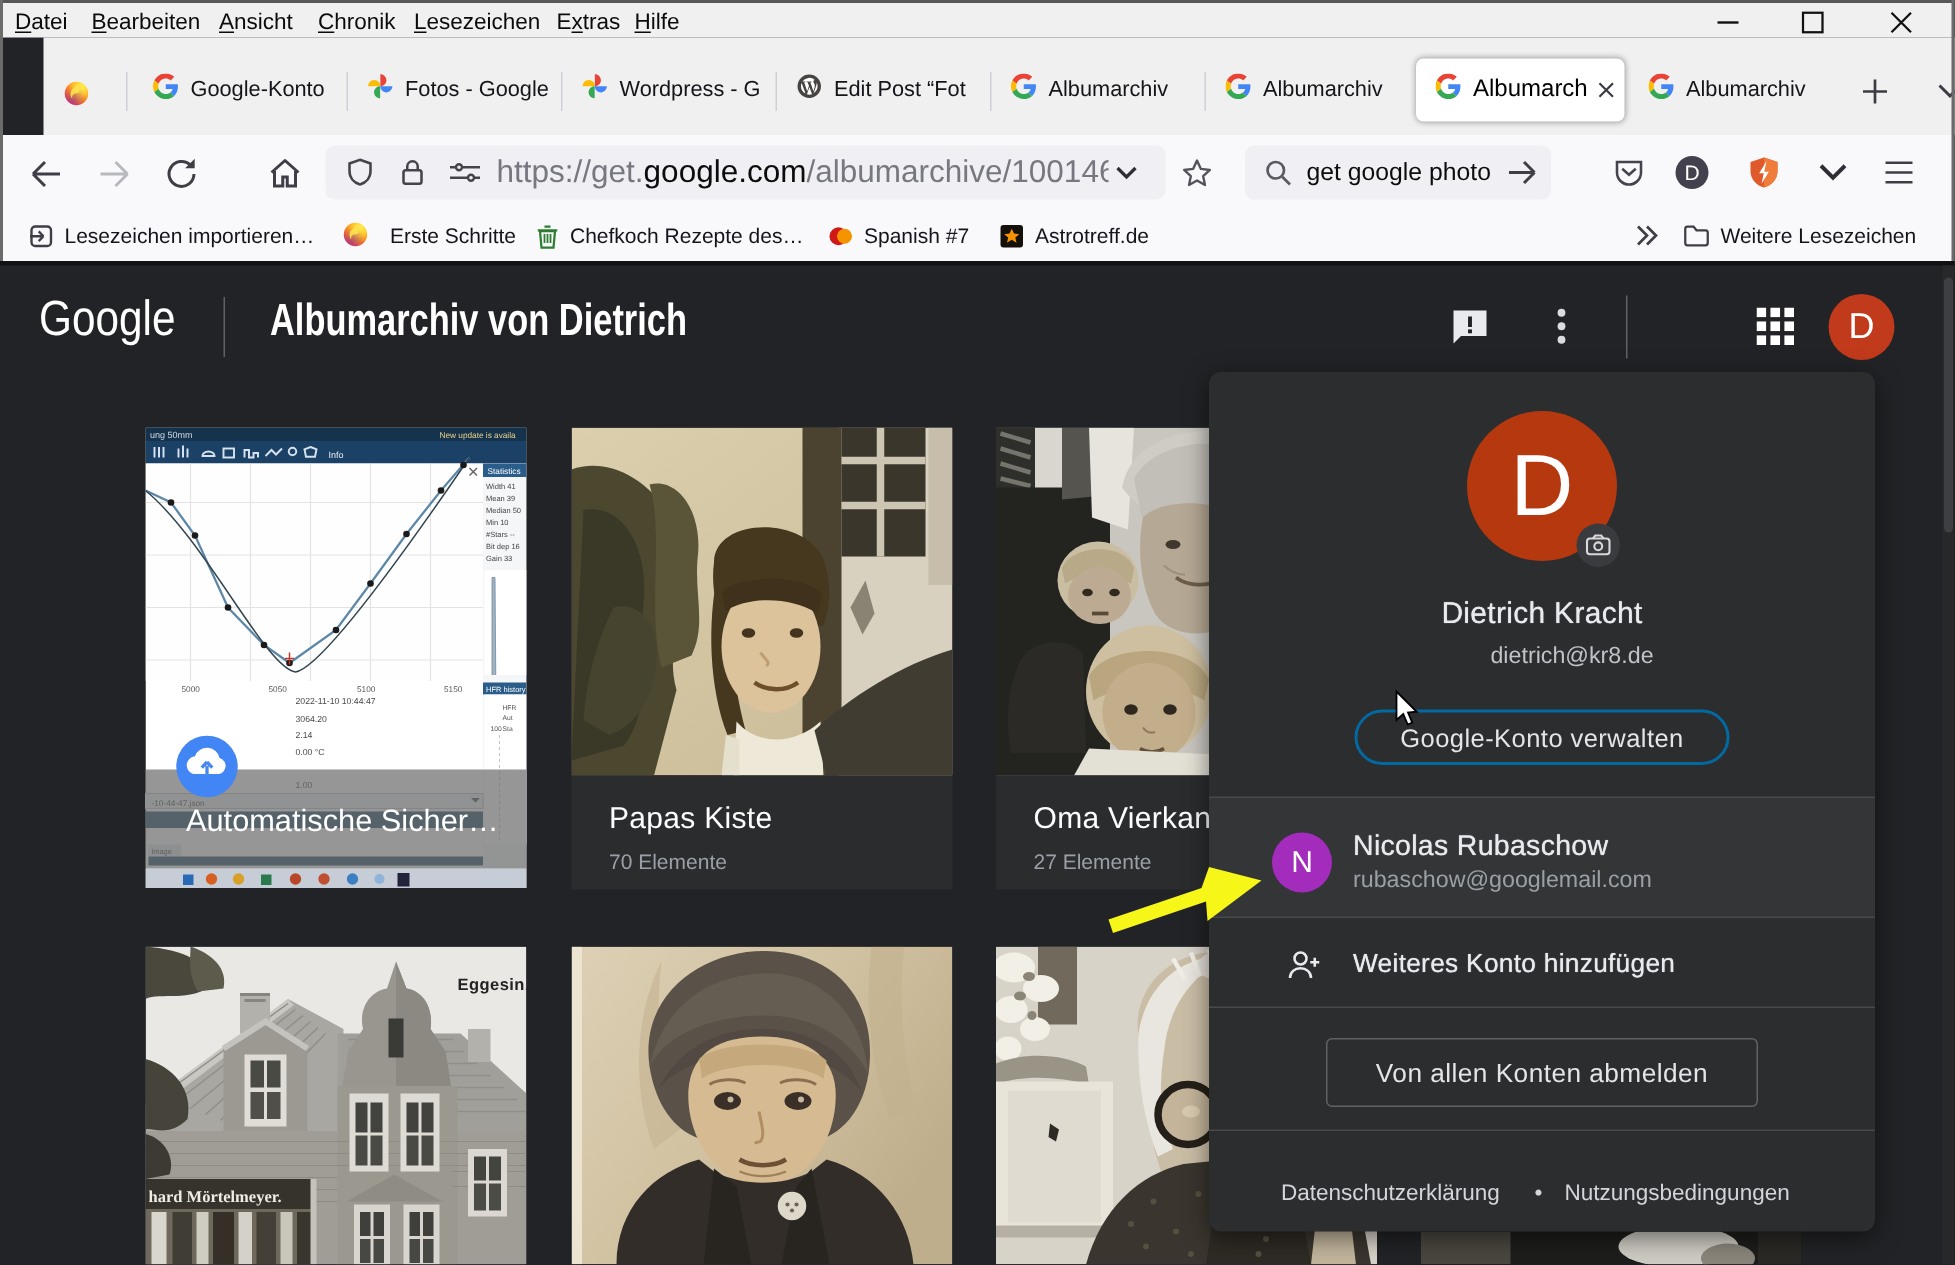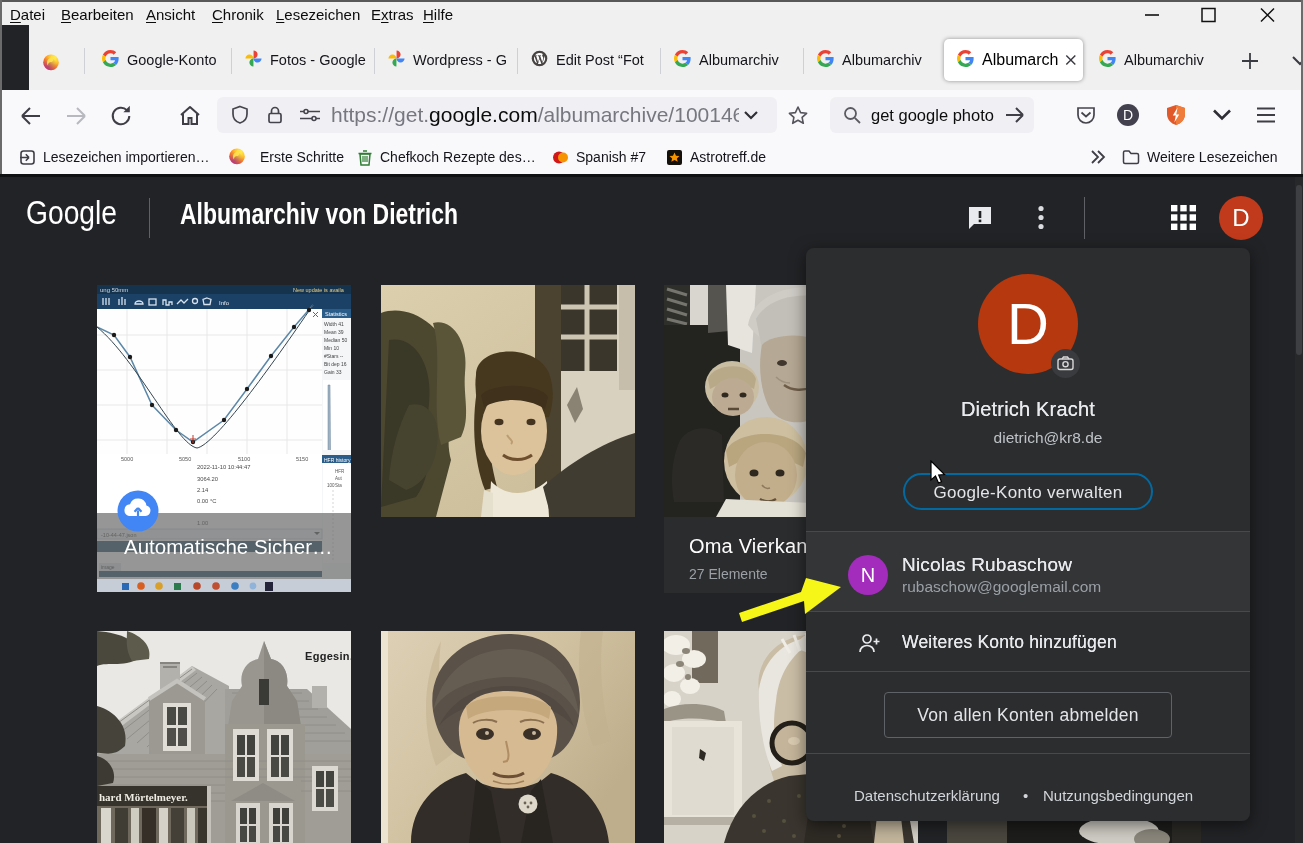--- a/index.html
+++ b/index.html
@@ -445,20 +445,24 @@
       <ellipse cx="133" cy="146" rx="33" ry="44" fill="#dcc39c"></ellipse>
       <path d="M100 110 C110 98 158 97 167 112 L164 124 C145 112 118 113 103 122 Z" fill="#3f311b"></path>
       <ellipse cx="118" cy="137" rx="4.5" ry="3.2" fill="#43331f"></ellipse>
       <ellipse cx="150" cy="137" rx="4.5" ry="3.2" fill="#43331f"></ellipse>
       <path d="M126 150 c3 5 7 6 4 9" stroke="#bc9e72" stroke-width="2" fill="none"></path>
       <path d="M122 170 C130 176 143 176 151 170" stroke="#6d4f2e" stroke-width="3" fill="none"></path>
       <path d="M110 196 L108 232 L168 232 L166 196 C148 212 124 212 110 196 Z" fill="#eee8d8"></path>
       <path d="M162 202 L170 232 L254 232 L254 148 C220 158 185 180 162 202 Z" fill="#413c32"></path>
       <path d="M103 205 L100 232 L112 232 L112 208 Z" fill="#e5dfcd"></path>
     </svg></div>
+    <div class="ccap">
+        <div class="t">Papas Kiste</div>
+        <div class="s">70 Elemente</div>
+      </div>
   </div>
 
   <div class="card" style="left:664px; top:108px;">
     <div class="cimg" id="photo3"><svg width="254" height="232" viewBox="0 0 254 232">
       <rect width="254" height="232" fill="#c9c6c0"></rect>
       <rect x="0" y="0" width="26" height="42" fill="#2e2e2b"></rect>
       <path d="M3 4l20 6M3 14l20 6M3 24l20 6M3 34l20 5" stroke="#75756d" stroke-width="3"></path>
       <rect x="26" y="0" width="18" height="48" fill="#d8d6cf"></rect>
       <rect x="0" y="40" width="76" height="192" fill="#232320"></rect>
       <path d="M44 0 L76 0 L76 45 L44 48 Z" fill="#55544e"></path>

